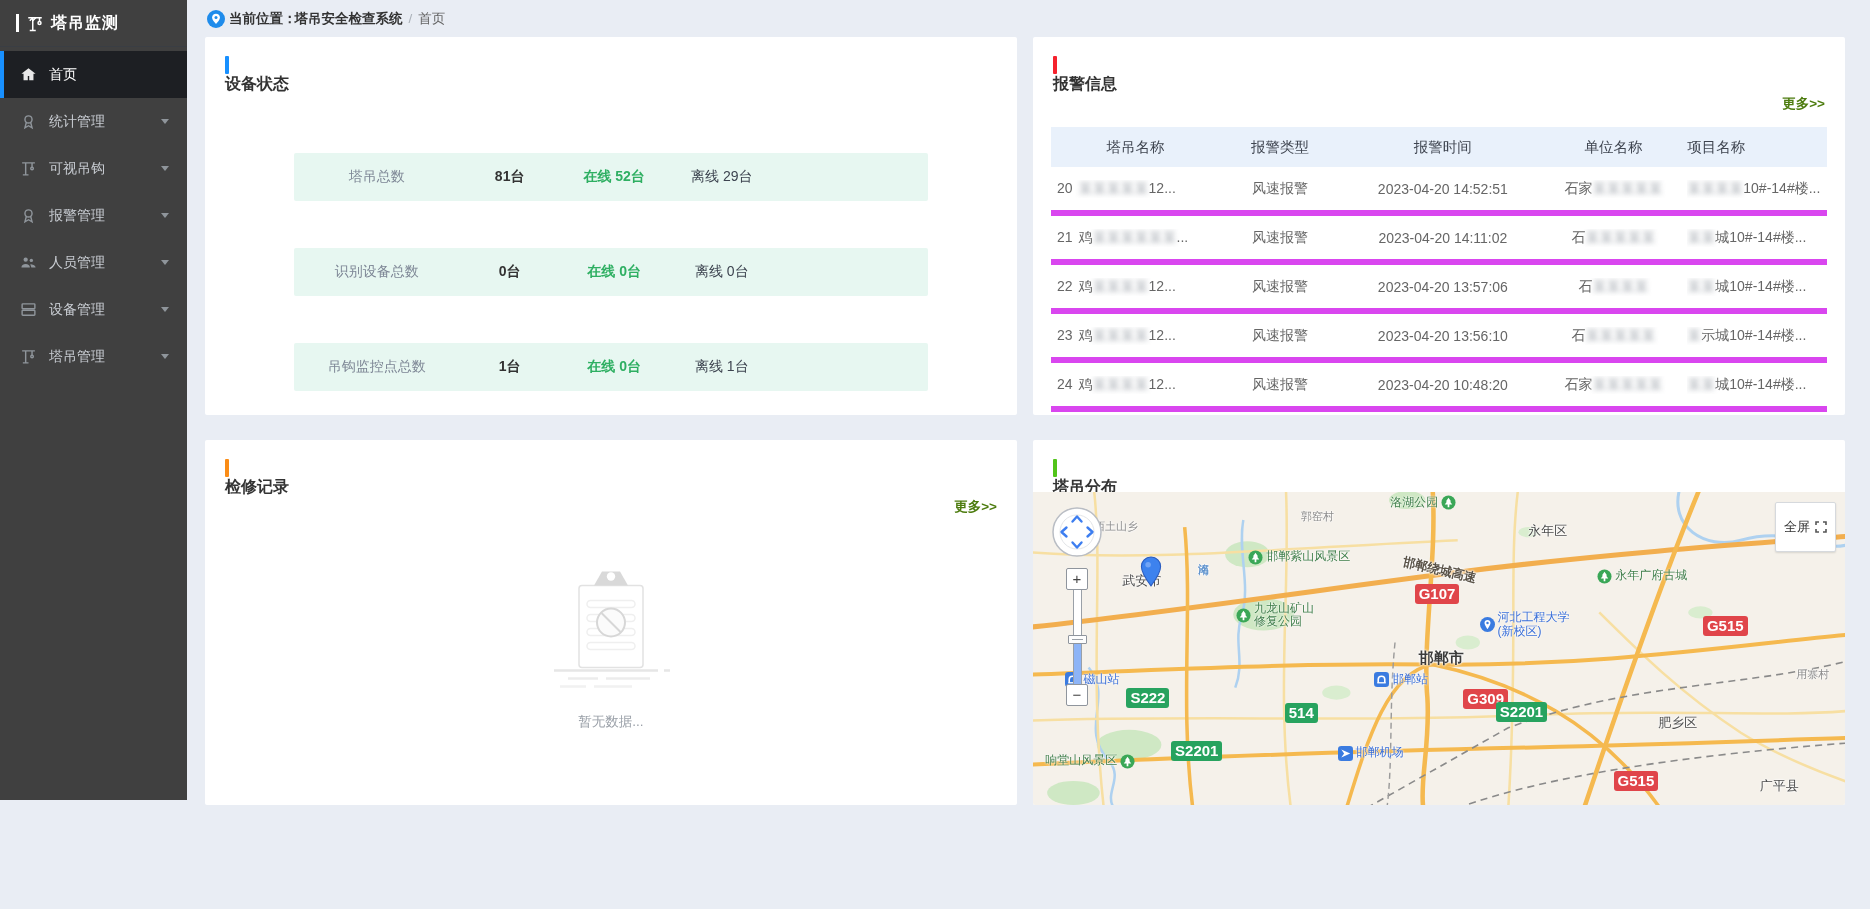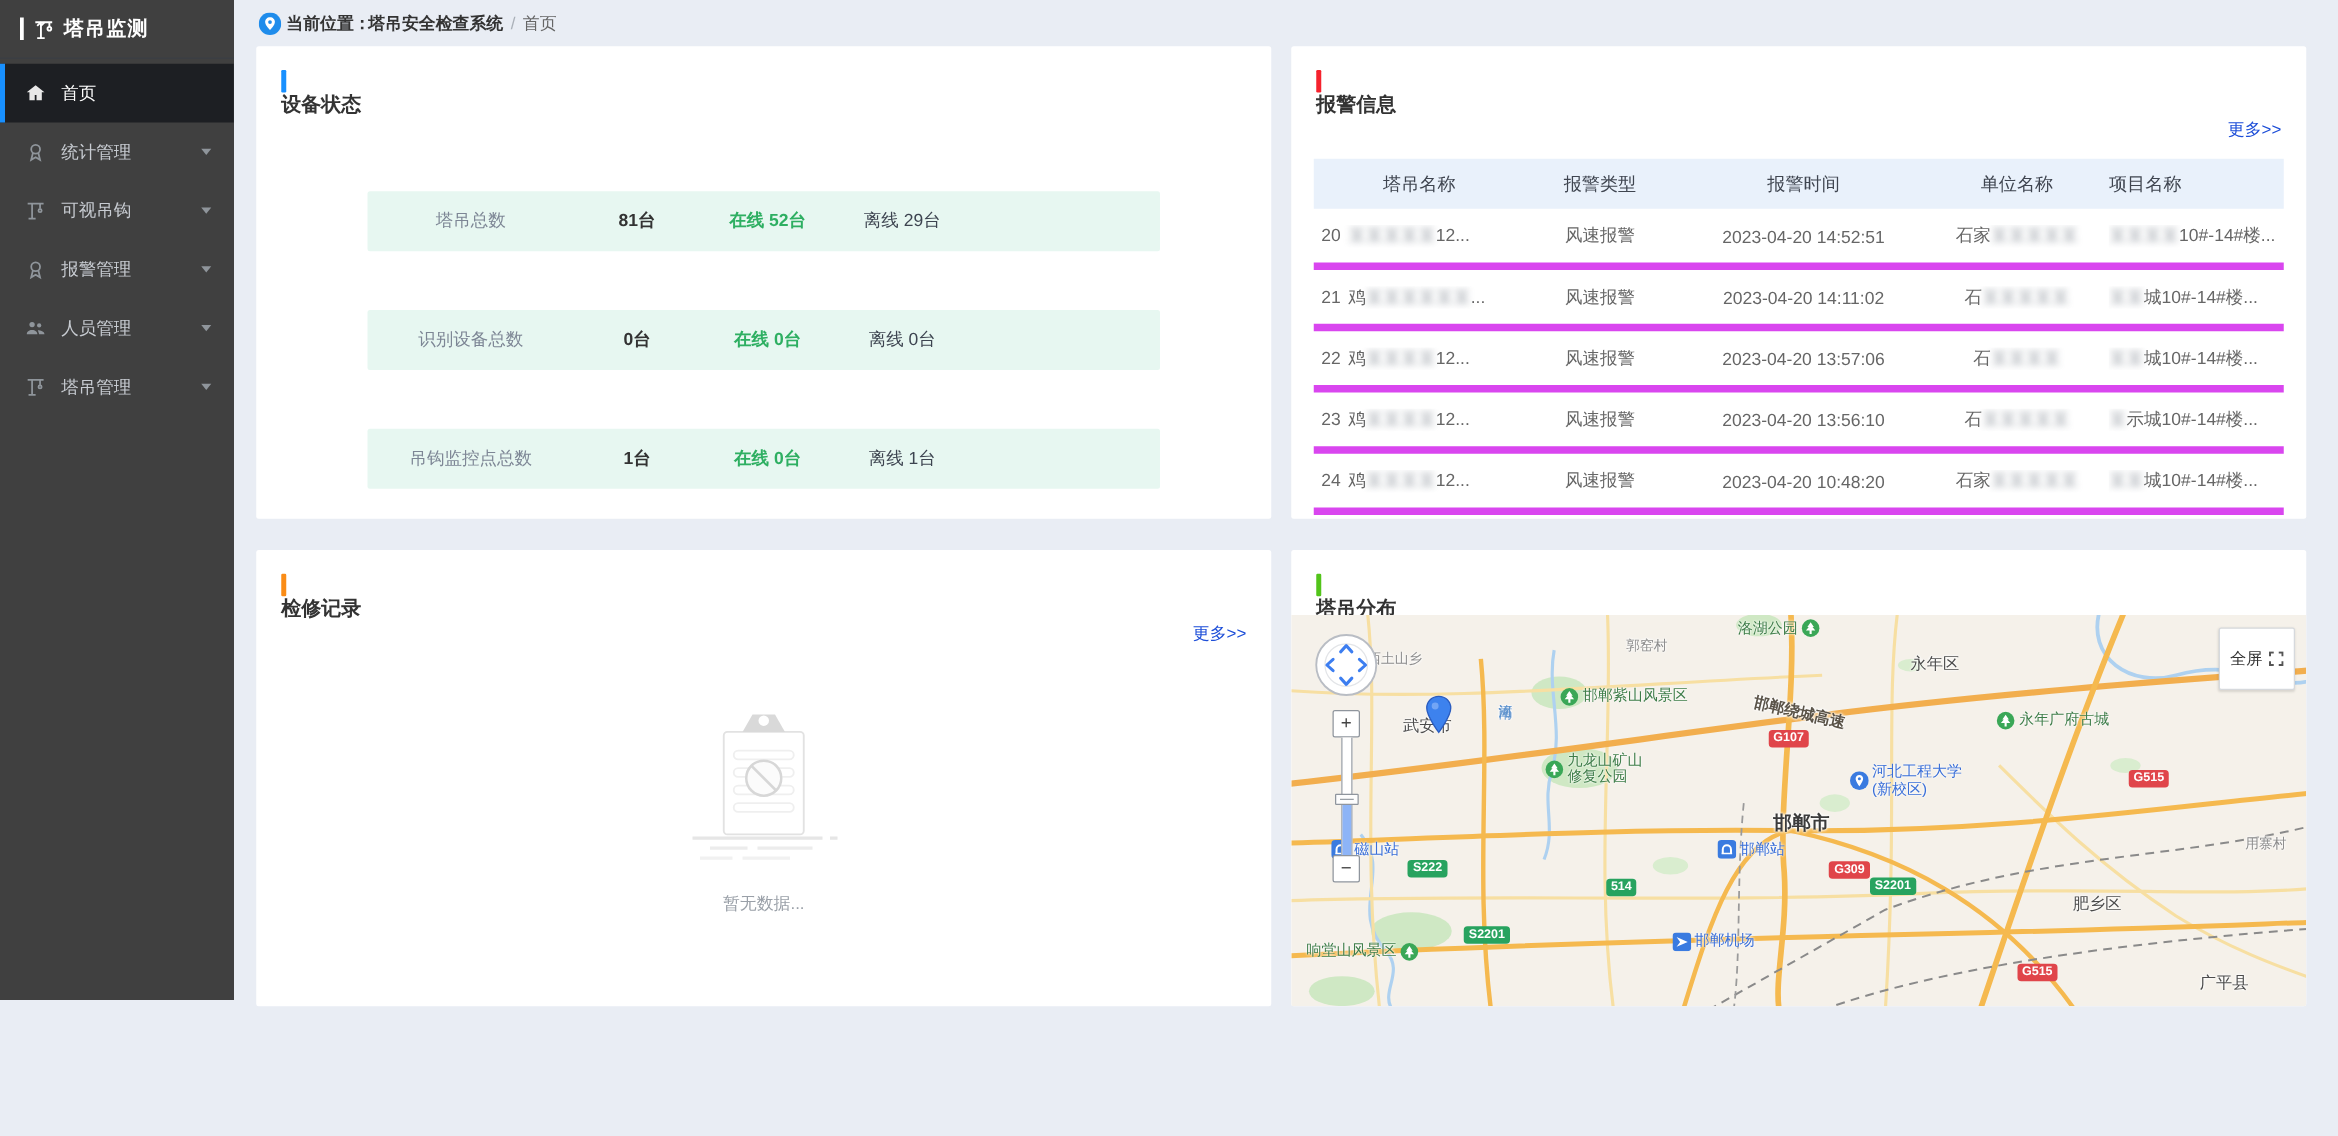--- a/index.html
+++ b/index.html
@@ -29,21 +29,21 @@
   .bc-prefix { font-weight:bold; color:#333; }
   .bc-sep { color:#aab0b8; margin:0 2px; }
   .bc-current { color:#666; }
 
   .grid { display:grid; grid-template-columns:1fr 1fr; grid-template-rows:378px 365px;
     gap:25px 16px; margin:0 25px 0 18px; }
   .panel { background:#fff; border-radius:2px; position:relative; overflow:hidden; }
   .panel-head { display:flex; align-items:flex-start; padding:19px 20px 12px 20px;flex-direction:column; }
   .p-bar { width:4px; height:18px; margin-right:9px; border-radius:1px; }
   .p-title { font-size:16px; font-weight:bold; color:#333; }
-  .more-link { margin-left:auto; font-size:13.5px; font-weight:normal; color:#1d4ed8; cursor:pointer; }
+  .more-link { margin-left:auto; font-size:13.5px; font-weight:bold; color:#4d7c0f; cursor:pointer; }
 
   
   .stat-wrap { padding:46px 0 0 0; }
   .stat-row { width:78%; margin:0 auto 47px auto; height:48px; background:#e7f7f1; border-radius:2px;
     display:flex; align-items:center; font-size:14px; }
   .st-label { width:26%; text-align:center; color:#7d8695; }
   .st-total { width:16%; text-align:center; color:#333; font-weight:bold; }
   .st-online { width:17%; text-align:center; color:#2eaf62; font-weight:bold; }
   .st-offline { width:17%; text-align:center; color:#3d4450; }
   .st-spacer { flex:1; }
@@ -74,21 +74,21 @@
   .m-label { position:absolute; white-space:nowrap; text-shadow:0 0 2px #fff,0 0 2px #fff,0 0 3px #fff; }
   .lv-village { font-size:11px; color:#8c8c8c; }
   .lv-district { font-size:13px; color:#4c4c4c; }
   .lv-city { font-size:15px; font-weight:bold; color:#3b3b3b; }
   .lv-road { font-size:12.5px; font-weight:bold; color:#5a5348; }
   .lv-river { font-size:11px; color:#5f93cd; writing-mode:vertical-rl; }
   .poi { position:absolute; display:flex; align-items:center; gap:3px; white-space:nowrap; }
   .poi-label { text-shadow:0 0 2px #fff,0 0 2px #fff; font-size:12px; line-height:1.15; }
   .poi-park .poi-label { color:#3e7d49; }
   .poi-blue .poi-label { color:#3a6fd8; }
-  .shield { position:absolute; padding:1px 4px; border-radius:3px; color:#fff; font-size:10px; font-weight:bold; line-height:1.2; }
+  .shield { position:absolute; padding:1px 4px; border-radius:3px; color:#fff; font-size:15px; font-weight:bold; line-height:1.2; }
   .shield.red { background:#e0454a; }
   .shield.green { background:#27a35f; }
   .pin { position:absolute; width:26px; height:32px; margin-left:-13px; margin-top:-30px; cursor:pointer; }
 
   .fullscreen-btn { position:absolute; top:10px; right:9px; background:#fff; border:1px solid #d6d9dd;
     border-radius:2px; padding:15px 8px; display:flex; align-items:center; gap:5px;
     font-size:13px; color:#333; cursor:pointer; box-shadow:0 1px 2px rgba(0,0,0,.12); }
 
   .pan-ctrl { position:absolute; left:18px; top:14px; width:52px; height:52px; cursor:pointer; }
   .zoom-ctrl { position:absolute; left:33px; top:76px; width:22px; display:flex; flex-direction:column; align-items:center; }
@@ -157,20 +157,31 @@
   </div>
   <div class="menu-item">
     <span class="mi-icon">
       <svg width="17" height="17" viewBox="0 0 24 24" fill="currentColor">
           <circle cx="8" cy="8" r="3"></circle>
           <circle cx="16" cy="9" r="2.4"></circle>
           <path d="M2 19c0-3 2.5-5 6-5s6 2 6 5zM14.5 14.4c2.8.2 7.5 1 7.5 4.6h-6"></path>
         </svg>
     </span>
     <span>人员管理</span>
+    <span class="caret"></span>
+  </div>
+  <div class="menu-item">
+    <span class="mi-icon">
+      <svg width="17" height="17" viewBox="0 0 24 24" fill="none" stroke="currentColor" stroke-width="2">
+          <rect x="3" y="4" width="18" height="7" rx="1"></rect>
+          <rect x="3" y="13" width="18" height="7" rx="1"></rect>
+          <path d="M7 7.5h.01M7 16.5h.01"></path>
+        </svg>
+    </span>
+    <span>设备管理</span>
     <span class="caret"></span>
   </div>
   <div class="menu-item">
     <span class="mi-icon">
       <svg width="17" height="17" viewBox="0 0 24 24" fill="none" stroke="currentColor" stroke-width="2">
           <path d="M4 21h8M8 21V4M3 4h18M17 4v6"></path>
           <circle cx="17" cy="12" r="1.8"></circle>
         </svg>
     </span>
     <span>塔吊管理</span>

